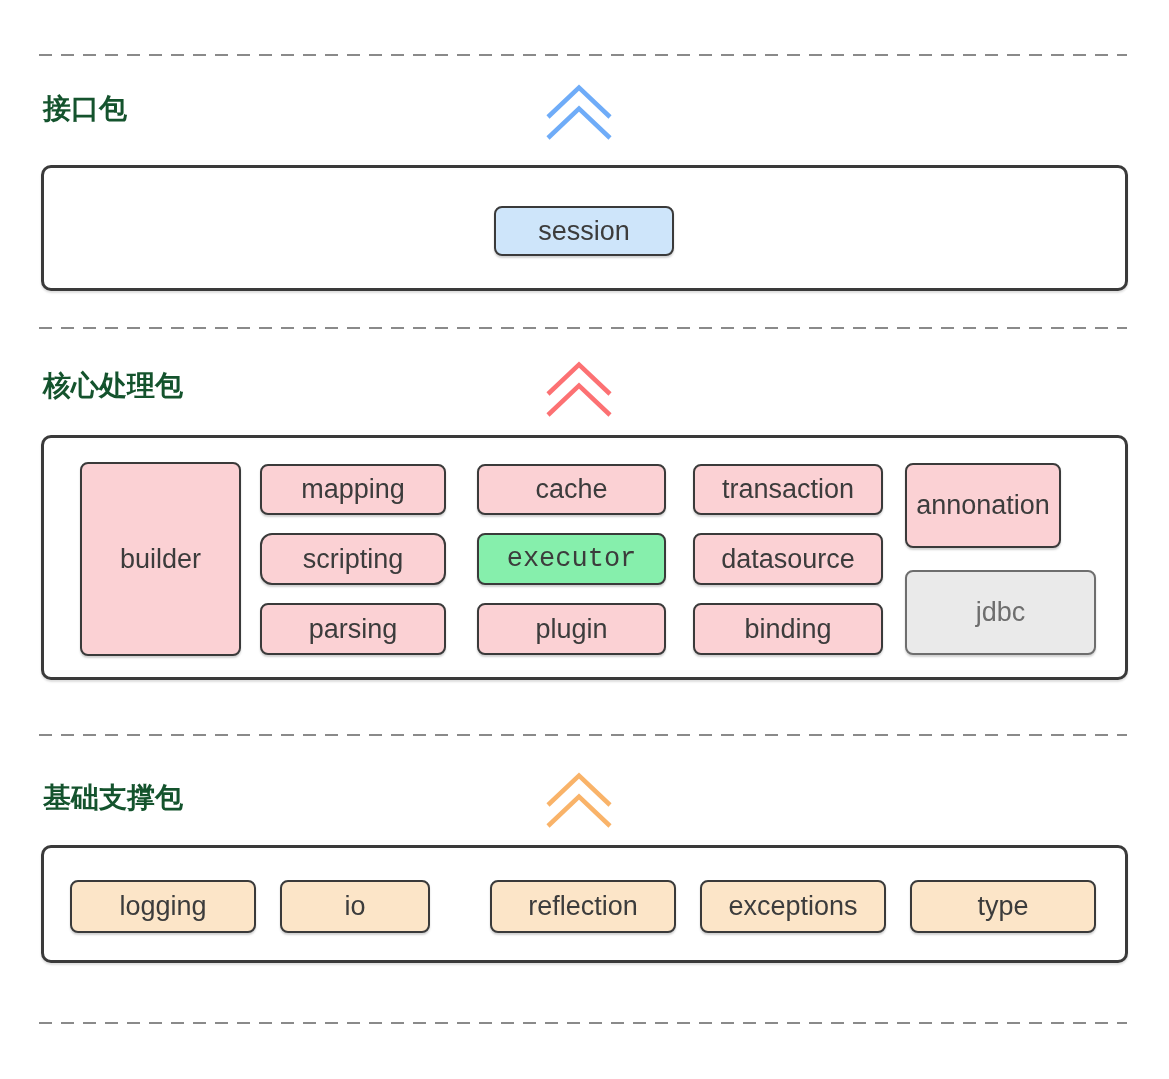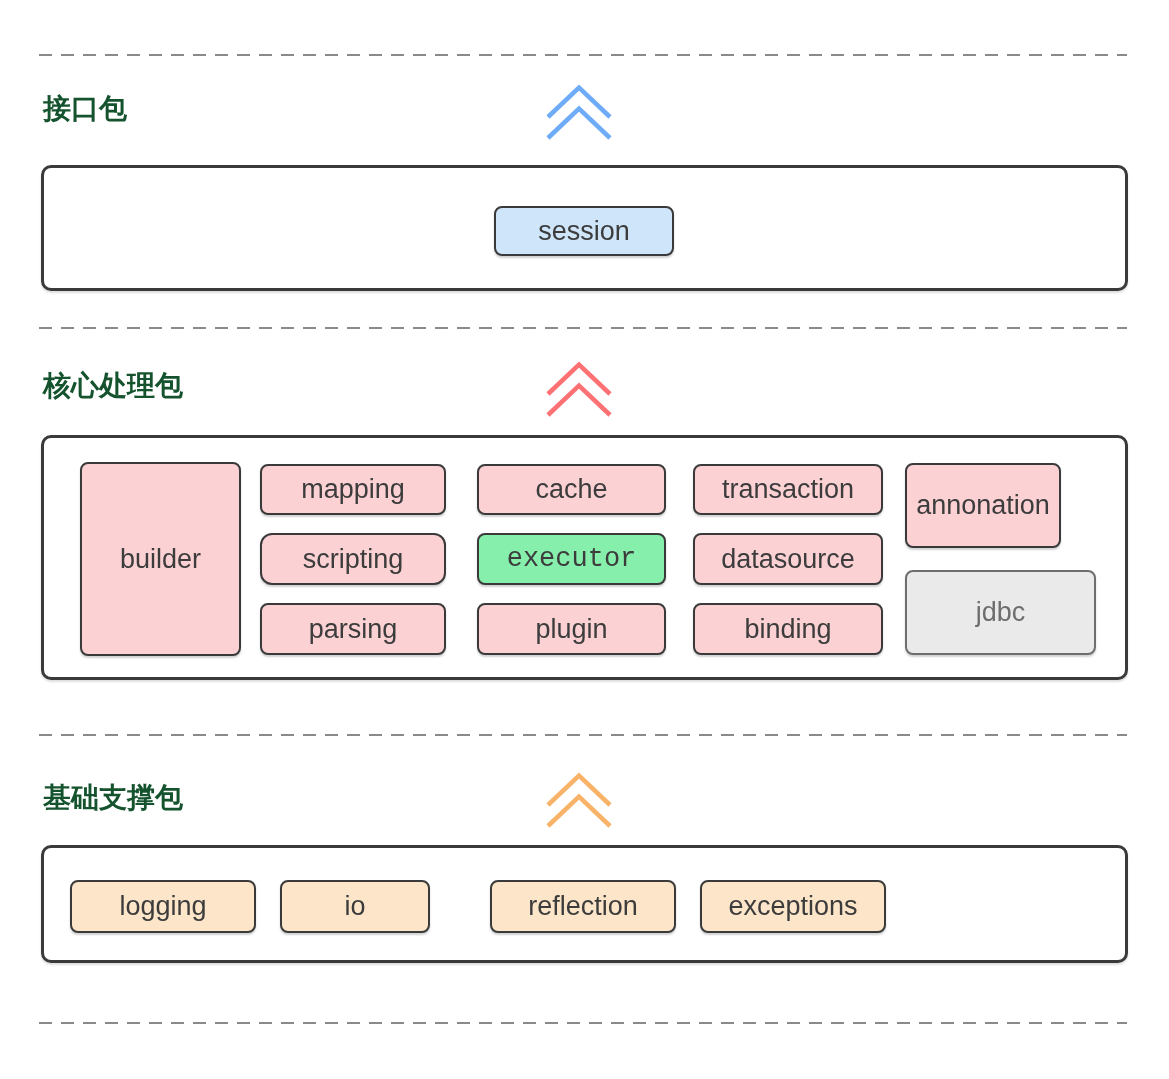--- a/index.html
+++ b/index.html
@@ -92,15 +92,16 @@
       <polyline points="3,33 34,3.5 65,33"></polyline>
       <polyline points="3,54 34,24.5 65,54"></polyline>
     </g>
   </svg>
 
   <div class="panel panel-foundation">
     <div class="pkg pkg-orange" style="left:26px;top:32px;width:186px;height:53px;">logging</div>
     <div class="pkg pkg-orange" style="left:236px;top:32px;width:150px;height:53px;">io</div>
     <div class="pkg pkg-orange" style="left:446px;top:32px;width:186px;height:53px;">reflection</div>
     <div class="pkg pkg-orange" style="left:656px;top:32px;width:186px;height:53px;">exceptions</div>
+    <div class="pkg pkg-orange" style="left:866px;top:32px;width:186px;height:53px;">type</div>
   </div>
 
 </div>
 
 </body></html>

